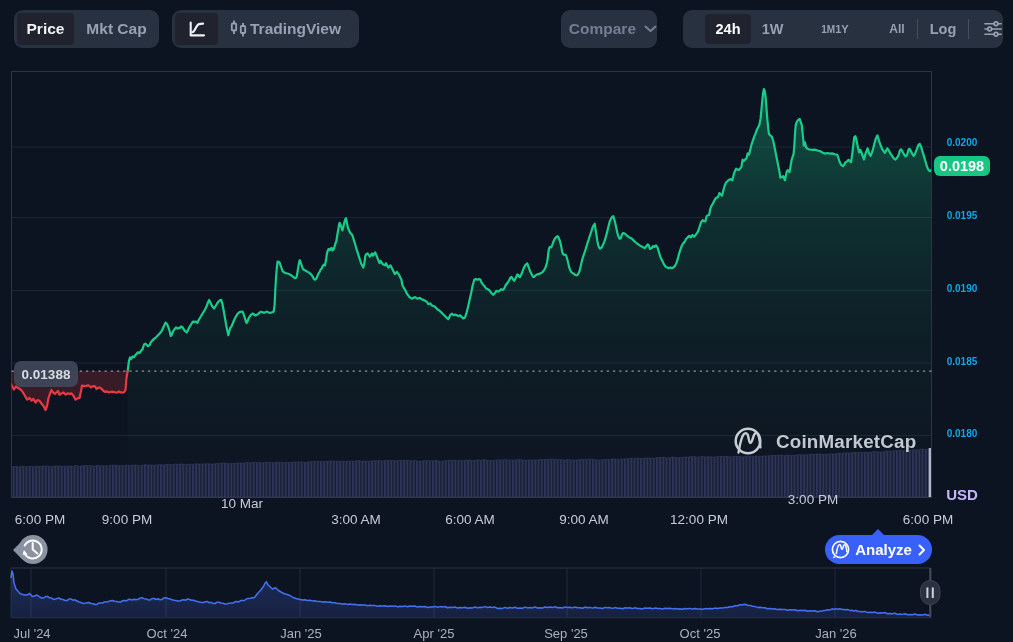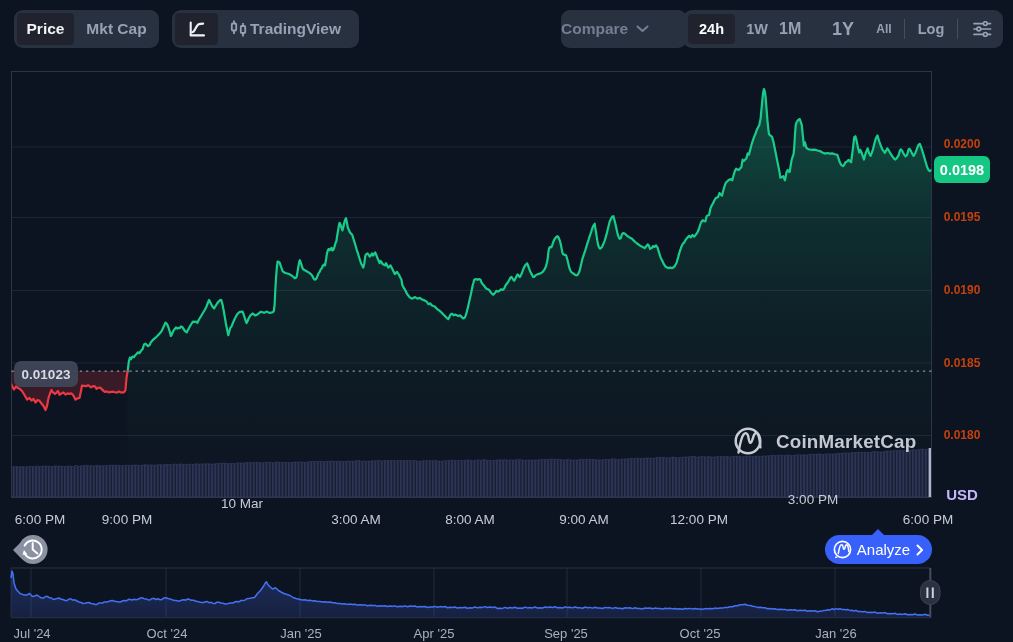--- a/index.html
+++ b/index.html
@@ -1,19 +1,19 @@
 <!DOCTYPE html>
 <html><head><meta charset="utf-8"><style>
 *{margin:0;padding:0;box-sizing:border-box}
 html,body{width:1013px;height:642px;background:#0d1421;font-family:"Liberation Sans",sans-serif;overflow:hidden;position:relative}
 .abs{position:absolute}
 .seg{background:#283140;border-radius:9px;display:flex;align-items:center}
 .pill{background:#20232e;border-radius:4px;display:flex;align-items:center;justify-content:center}
 .glabel{color:#98a1b3;font-weight:bold}
-.axr{position:absolute;width:58px;text-align:center;color:#c2410c;font-size:12px;font-weight:bold}
+.axr{position:absolute;width:58px;text-align:center;color:#0ea5e9;font-size:10px;font-weight:bold}
 .axx{position:absolute;color:#c6ccd6;font-size:13.5px;transform:translateX(-50%)}
 .axd{position:absolute;color:#aab1bd;font-size:13px;transform:translateX(-50%)}
 </style></head>
 <body>
 <svg class="abs" style="left:0;top:0" width="1013" height="642" viewBox="0 0 1013 642">
 <defs>
 <linearGradient id="gf" x1="0" y1="85" x2="0" y2="497" gradientUnits="userSpaceOnUse">
 <stop offset="0" stop-color="#16c784" stop-opacity="0.36"></stop>
 <stop offset="0.32" stop-color="#16c784" stop-opacity="0.15"></stop>
 <stop offset="0.62" stop-color="#16c784" stop-opacity="0.055"></stop>
@@ -98,85 +98,85 @@
         <line x1="6" y1="0.5" x2="6" y2="3.5"></line>
         <rect x="3.8" y="3.5" width="4.4" height="7" rx="1"></rect>
         <line x1="6" y1="10.5" x2="6" y2="14"></line>
         <line x1="15" y1="3" x2="15" y2="6"></line>
         <rect x="12.8" y="6" width="4.4" height="7" rx="1"></rect>
         <line x1="15" y1="13" x2="15" y2="16.5"></line>
       </g>
     </svg>
   <div class="glabel" style="font-size:15.5px">TradingView</div>
 </div>
-<div class="abs seg" style="left:561px;top:10px;width:126px;height:38px;justify-content:flex-start">
+<div class="abs seg" style="left:561px;top:10px;width:96px;height:38px;justify-content:flex-end">
   <span style="color:#757e92;font-size:15.5px;font-weight:bold">Compare</span>
   <svg width="13" height="8" viewBox="0 0 13 8" style="margin-left:8px">
       <path d="M1.5 1.5 L6.5 6 L11.5 1.5" fill="none" stroke="#757e92" stroke-width="2" stroke-linecap="round" stroke-linejoin="round"></path>
     </svg>
 </div>
 <div class="abs seg" style="left:683px;top:10px;width:320px;height:38px">
-  <div class="pill" style="margin-left:5px;width:47px;height:30px;color:#fff;font-size:14.5px;font-weight:bold">24h</div>
+  <div class="pill" style="margin-left:22px;width:47px;height:30px;color:#fff;font-size:14.5px;font-weight:bold">24h</div>
   <div class="glabel" style="width:44px;text-align:center;font-size:14.5px">1W</div>
-  <div class="glabel" style="width:42px;text-align:left;font-size:16px">1M</div>
-  <div class="glabel" style="width:44px;text-align:center;font-size:18px">1Y</div>
+  <div class="glabel" style="width:42px;text-align:right;font-size:10px">1M</div>
+  <div class="glabel" style="width:44px;text-align:left;font-size:11px">1Y</div>
   <div class="glabel" style="width:38px;text-align:center;font-size:12px">All</div>
   <div style="width:1px;height:20px;background:#444d61;margin:0 1px"></div>
   <div class="glabel" style="width:50px;text-align:center;font-size:14.5px">Log</div>
   <div style="width:1px;height:20px;background:#444d61;margin:0 1px"></div>
   <svg width="19" height="16" viewBox="0 0 19 16" style="margin-left:14px">
       <g stroke="#98a1b3" stroke-width="1.7" fill="none" stroke-linecap="round">
         <line x1="1" y1="2.6" x2="17.5" y2="2.6"></line>
         <line x1="1" y1="8" x2="17.5" y2="8"></line>
         <line x1="1" y1="13.4" x2="17.5" y2="13.4"></line>
       </g>
       <g fill="#283140" stroke="#98a1b3" stroke-width="1.7">
         <circle cx="12.3" cy="2.6" r="1.9"></circle>
         <circle cx="5.8" cy="8" r="1.9"></circle>
         <circle cx="12.3" cy="13.4" r="1.9"></circle>
       </g>
     </svg>
 </div>
 
 <div class="axr" style="left:933px;top:137px">0.0200</div>
-<div class="abs" style="left:934px;top:156px;width:56px;height:27px;background:#16c784;border-radius:6px;color:#fff;font-size:14.5px;font-weight:bold;display:flex;align-items:center;justify-content:center">0.0198</div>
+<div class="abs" style="left:934px;top:156px;width:56px;height:20px;background:#16c784;border-radius:6px;color:#fff;font-size:14.5px;font-weight:bold;display:flex;align-items:center;justify-content:center">0.0198</div>
 <div class="axr" style="left:933px;top:210px">0.0195</div>
 <div class="axr" style="left:933px;top:283px">0.0190</div>
 <div class="axr" style="left:933px;top:356px">0.0185</div>
 <div class="axr" style="left:933px;top:428px">0.0180</div>
 <div class="axr" style="left:933px;top:486px;font-size:15px;color:#c4b5fd">USD</div>
 
-<div class="abs" style="left:14px;top:361px;width:64px;height:26px;background:rgba(62,70,87,0.96);border-radius:7px;color:#d7dbe2;font-size:13.5px;font-weight:bold;display:flex;align-items:center;justify-content:center">0.01023</div>
+<div class="abs" style="left:14px;top:361px;width:64px;height:26px;background:rgba(62,70,87,0.96);border-radius:7px;color:#d7dbe2;font-size:13.5px;font-weight:bold;display:flex;align-items:center;justify-content:center">0.01388</div>
 
 <div class="axx" style="left:40px;top:512px">6:00 PM</div>
 <div class="axx" style="left:127px;top:512px">9:00 PM</div>
 <div class="axx" style="left:242px;top:496px">10 Mar</div>
 <div class="axx" style="left:356px;top:512px">3:00 AM</div>
-<div class="axx" style="left:470px;top:512px">8:00 AM</div>
+<div class="axx" style="left:470px;top:512px">6:00 AM</div>
 <div class="axx" style="left:584px;top:512px">9:00 AM</div>
 <div class="axx" style="left:699px;top:512px">12:00 PM</div>
 <div class="axx" style="left:813px;top:492px">3:00 PM</div>
 <div class="axx" style="left:928px;top:512px">6:00 PM</div>
 
 <svg class="abs" style="left:10px;top:533px" width="40" height="34" viewBox="0 0 40 34">
 <path d="M10.8 9.3 L3 16.9 L11.6 25.8 Z" fill="#8a92a1"></path>
 <circle cx="23" cy="16.5" r="14.6" fill="#8a92a1"></circle>
 <path d="M14.6 12.6 A9 9 0 1 1 14.6 20.4" fill="none" stroke="#fff" stroke-width="1.9" stroke-linecap="round"></path>
 <path d="M13.9 16.9 L12.6 21.8 L17.4 21.3 Z" fill="#fff"></path>
 <path d="M22.7 9.9 V16.6 L27.4 20.5" fill="none" stroke="#fff" stroke-width="2" stroke-linecap="round" stroke-linejoin="round"></path>
 </svg>
 
 <div class="abs" style="left:825px;top:535px;width:107px;height:29px;background:#3861fb;border-radius:15px;display:flex;align-items:center;justify-content:center">
   <div class="abs" style="left:46px;top:-6px;width:0;height:0;border-left:7px solid transparent;border-right:7px solid transparent;border-bottom:7px solid #3861fb"></div>
   <svg width="19" height="19" viewBox="0 0 19 19" style="margin-right:5px">
   <circle cx="9.5" cy="9.5" r="8.1" fill="none" stroke="#fff" stroke-width="1.7"></circle>
   <path d="M2.8 15.9 L1.9 18.3 L4.8 17.6 Z" fill="#fff"></path>
   <path d="M5.3 13.6 C 5.9 10.2 6.4 6.6 7.7 5.2 C 8.8 4.1 9.7 5 9.9 6.4 C 10.1 7.8 10.3 9.1 10.8 9.3 C 11.4 9.5 11.8 8.1 12.3 6.6 C 12.8 5.1 13.6 4.2 14.4 5.2 C 15.3 6.3 15.6 9.7 15.8 11.5" fill="none" stroke="#fff" stroke-width="1.5" stroke-linecap="round"></path>
   </svg>
-  <span style="color:#fff;font-size:15px;font-weight:normal">Analyze</span>
+  <span style="color:#fff;font-size:15px;font-weight:bold">Analyze</span>
   <svg width="8" height="12" viewBox="0 0 8 12" style="margin-left:6px">
       <path d="M1.5 1.5 L6 6 L1.5 10.5" fill="none" stroke="#fff" stroke-width="2" stroke-linecap="round" stroke-linejoin="round"></path>
     </svg>
 </div>
 
 <div class="axd" style="left:32px;top:626px">Jul '24</div>
 <div class="axd" style="left:167px;top:626px">Oct '24</div>
 <div class="axd" style="left:301px;top:626px">Jan '25</div>
 <div class="axd" style="left:434px;top:626px">Apr '25</div>
 <div class="axd" style="left:566px;top:626px">Sep '25</div>

